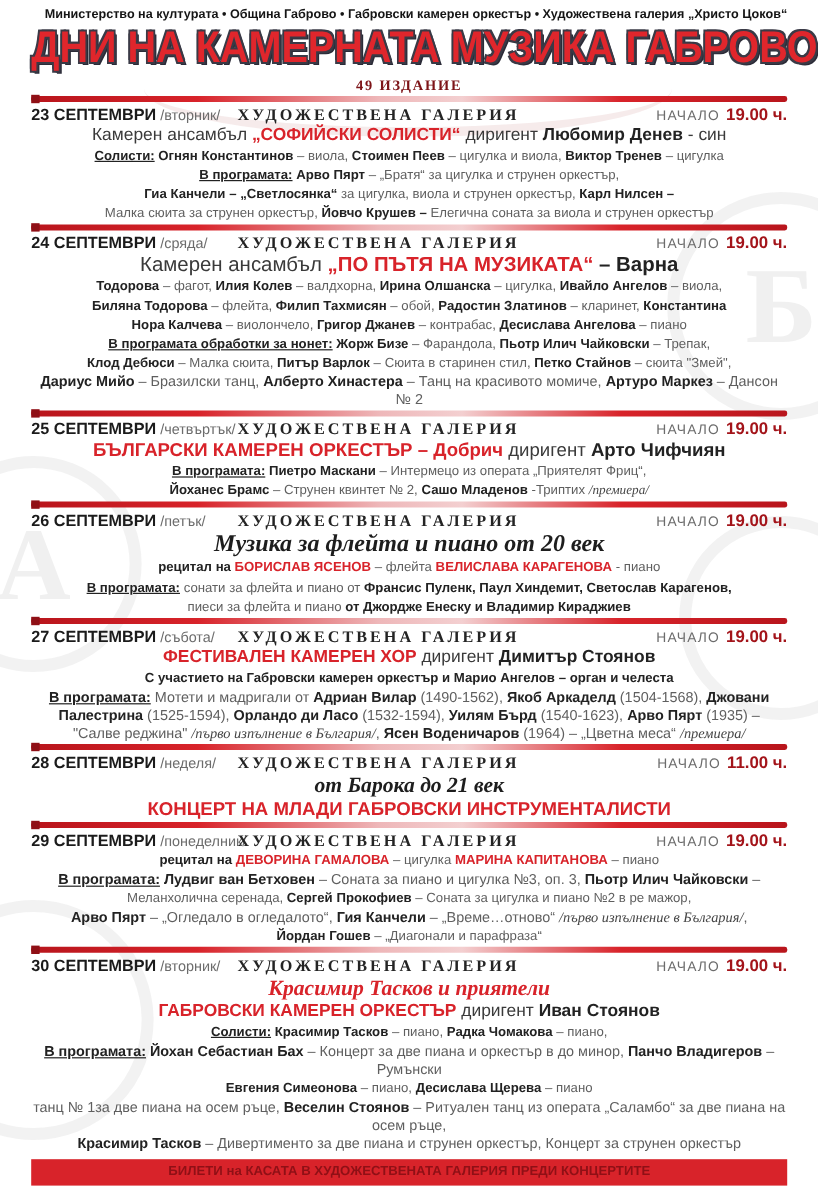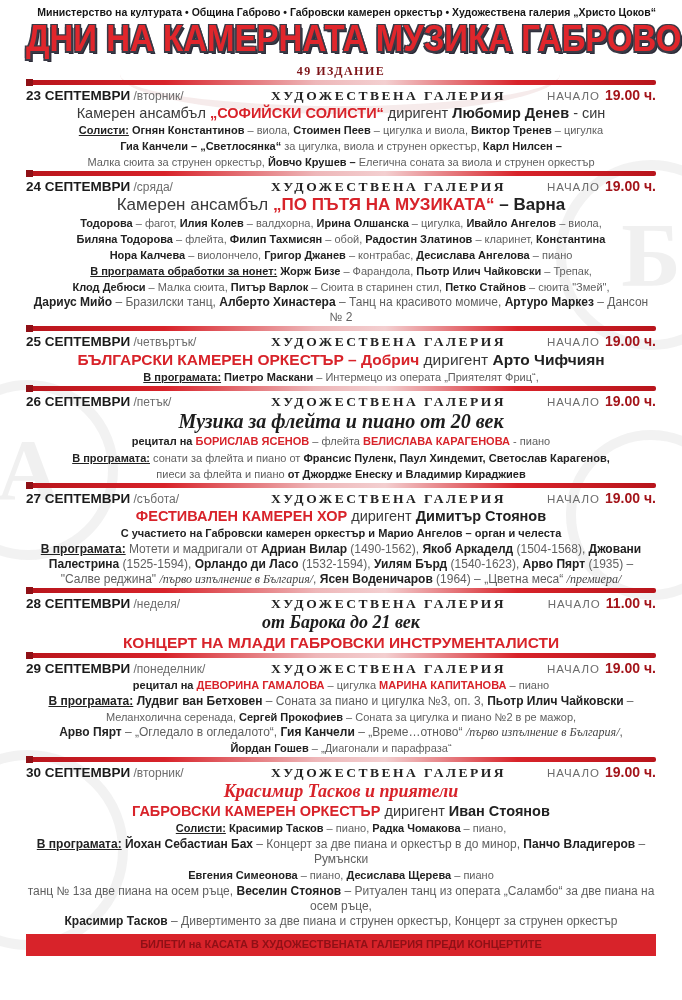--- a/index.html
+++ b/index.html
@@ -19,21 +19,21 @@
                   -1.4px 1.4px 0 #3a3a46,1.4px 1.4px 0 #3a3a46,2.5px 2.5px 0 #2b2b37;}
   .edition{text-align:center;font-family:"Liberation Serif",serif;font-weight:bold;
       font-size:12px;color:#7d1418;letter-spacing:1.5px;margin-top:8px;line-height:16px;}
   .divider{height:5px;margin:1px 0;border-radius:2px;position:relative;
       background:linear-gradient(90deg,#b8151c 0,#d8232a 22%,#eeb7b9 46%,#f3cfd0 57%,#d8232a 78%,#b8151c 100%);}
   .divider::before{content:"";position:absolute;left:0;top:-1px;width:7px;height:7px;background:#8f1016;}
   .sec-header{display:flex;align-items:baseline;line-height:18px;height:18px;}
   .sec-date{width:172px;white-space:nowrap;}
   .sec-date .d{font-weight:bold;font-size:13.5px;color:#1b1b1b;text-align:right;}
   .sec-date .dy{font-size:12px;color:#6c6c6c;}
-  .sec-venue{flex:1;text-align:right;font-family:"Liberation Serif",serif;font-weight:bold;
+  .sec-venue{flex:1;text-align:left;font-family:"Liberation Serif",serif;font-weight:bold;
       font-size:13.5px;letter-spacing:2.5px;color:#242424;}
   .sec-start{width:150px;text-align:right;white-space:nowrap;}
   .s-label{font-size:11.5px;color:#6c6c6c;letter-spacing:1px;}
   .s-time{font-weight:bold;font-size:14px;color:#a3141a;margin-left:5px;}
   .line{text-align:center;font-size:11px;line-height:16px;color:#5f5f5f;}
   .s-p{}
   .s-g{color:#5f5f5f;}
   .s-k{color:#3a3a3a;}
   .s-b{color:#222;font-weight:bold;}
   .s-r{color:#d8232a;font-weight:bold;}
@@ -67,20 +67,21 @@
   <div id="sections">
       <div class="section">
         <div class="divider"></div>
         <div class="sec-header">
           <div class="sec-date"><span class="d">23 СЕПТЕМВРИ</span><span class="dy"> /вторник/</span></div>
           <div class="sec-venue">ХУДОЖЕСТВЕНА ГАЛЕРИЯ</div>
           <div class="sec-start"><span class="s-label">НАЧАЛО</span><span class="s-time">19.00 ч.</span></div>
         </div>
         <div class="line t15"><span class="s-k">Камерен ансамбъл </span><span class="s-r">„СОФИЙСКИ СОЛИСТИ“</span><span class="s-k">  диригент </span><span class="s-b">Любомир Денев</span><span class="s-k"> - син</span></div>
         <div class="line"><span class="s-u">Солисти:</span><span class="s-b"> Огнян Константинов</span><span class="s-g"> – виола, </span><span class="s-b">Стоимен Пеев</span><span class="s-g"> – цигулка и виола, </span><span class="s-b">Виктор Тренев</span><span class="s-g"> – цигулка</span></div>
+        <div class="line"><span class="s-u">В програмата:</span><span class="s-b"> Арво Пярт</span><span class="s-g"> – „Братя“ за цигулка и струнен оркестър,</span></div>
         <div class="line"><span class="s-b">Гиа Канчели – „Светлосянка“</span><span class="s-g"> за цигулка, виола и струнен оркестър, </span><span class="s-b">Карл Нилсен –</span></div>
         <div class="line"><span class="s-g">Малка сюита за струнен оркестър, </span><span class="s-b">Йовчо Крушев –</span><span class="s-g"> Елегична соната за виола и струнен оркестър</span></div>
       </div>
       <div class="section">
         <div class="divider"></div>
         <div class="sec-header">
           <div class="sec-date"><span class="d">24 СЕПТЕМВРИ</span><span class="dy"> /сряда/</span></div>
           <div class="sec-venue">ХУДОЖЕСТВЕНА ГАЛЕРИЯ</div>
           <div class="sec-start"><span class="s-label">НАЧАЛО</span><span class="s-time">19.00 ч.</span></div>
         </div>
@@ -94,20 +95,21 @@
       </div>
       <div class="section">
         <div class="divider"></div>
         <div class="sec-header">
           <div class="sec-date"><span class="d">25 СЕПТЕМВРИ</span><span class="dy"> /четвъртък/</span></div>
           <div class="sec-venue">ХУДОЖЕСТВЕНА ГАЛЕРИЯ</div>
           <div class="sec-start"><span class="s-label">НАЧАЛО</span><span class="s-time">19.00 ч.</span></div>
         </div>
         <div class="line t16"><span class="s-r">БЪЛГАРСКИ КАМЕРЕН ОРКЕСТЪР – Добрич</span><span class="s-k">   диригент </span><span class="s-b">Арто Чифчиян</span></div>
         <div class="line"><span class="s-u">В програмата:</span><span class="s-b"> Пиетро Маскани</span><span class="s-g"> – Интермецо из операта „Приятелят Фриц“,</span></div>
+        <div class="line"><span class="s-b">Йоханес Брамс</span><span class="s-g"> – Струнен квинтет № 2, </span><span class="s-b">Сашо Младенов</span><span class="s-g"> -Триптих </span><span class="s-i">/премиера/</span></div>
       </div>
       <div class="section">
         <div class="divider"></div>
         <div class="sec-header">
           <div class="sec-date"><span class="d">26 СЕПТЕМВРИ</span><span class="dy"> /петък/</span></div>
           <div class="sec-venue">ХУДОЖЕСТВЕНА ГАЛЕРИЯ</div>
           <div class="sec-start"><span class="s-label">НАЧАЛО</span><span class="s-time">19.00 ч.</span></div>
         </div>
         <div class="line ser-it t20"><span class="s-p">Музика за флейта и пиано от 20 век</span></div>
         <div class="line t14"><span class="s-b">рецитал на </span><span class="s-r">БОРИСЛАВ ЯСЕНОВ</span><span class="s-g"> – флейта  </span><span class="s-r">ВЕЛИСЛАВА КАРАГЕНОВА</span><span class="s-g"> - пиано</span></div>

